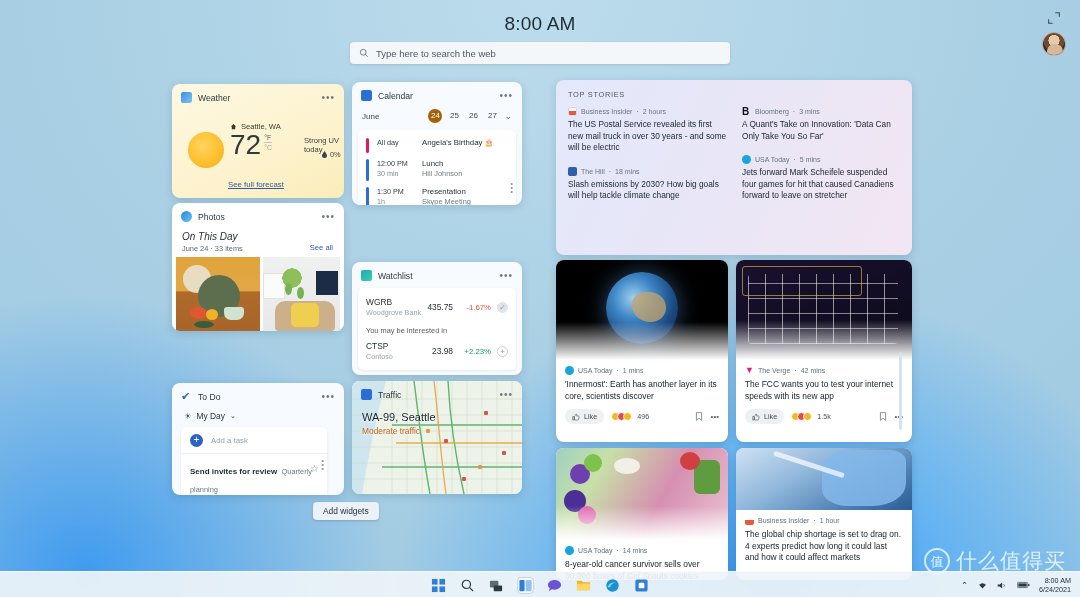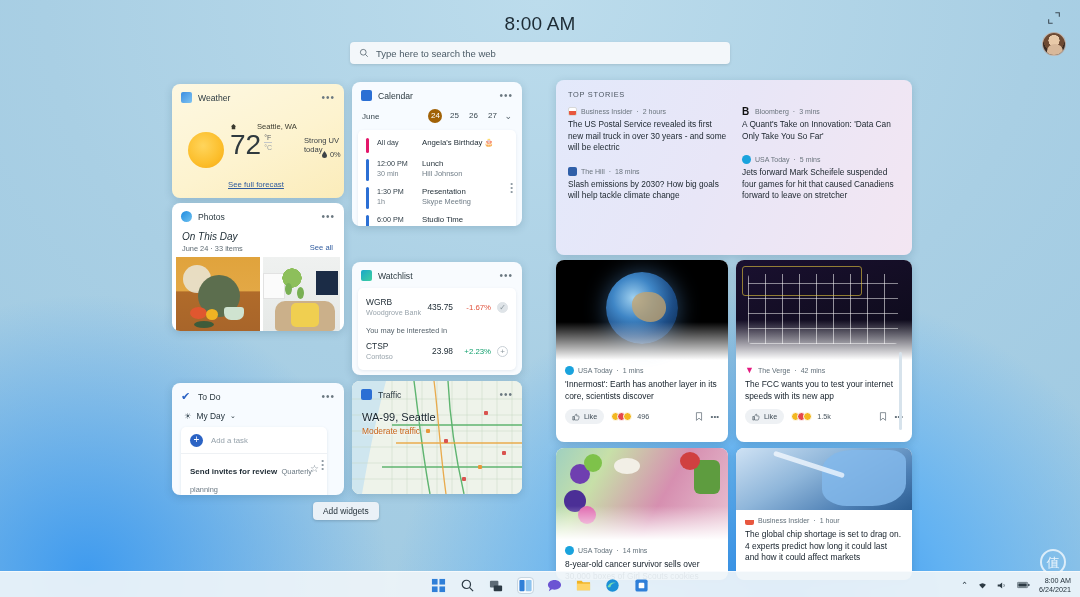--- a/index.html
+++ b/index.html
@@ -51,21 +51,21 @@
   .whead { display: flex; align-items: center; gap: 6px; padding: 8px 9px 0 9px; }
   .whead .t { font-size: 8.6px; color: #2b3940; }
   .dots { margin-left: auto; font-size: 10px; color: #6b7880; letter-spacing: 1px; line-height: 6px; cursor: pointer;}
   .ic { width: 11px; height: 11px; flex: 0 0 11px; border-radius: 2px; }
 
   
   #weather { left: 0; top: 4px; width: 172px; height: 114px;
     background: linear-gradient(155deg,#fdf8e2 0%, #fdf3cf 55%, #fbecba 100%); }
   .sun { position: absolute; left: 16px; top: 48px; width: 36px; height: 36px; border-radius: 50%;
     background: radial-gradient(circle at 42% 38%, #ffd55c 0%, #fcbe2b 60%, #f5a714 100%); }
-  .w-loc { position: absolute; left: 58px; top: 38px; font-size: 7.6px; color: #3a3a2f; display:flex; gap:20px; align-items:center;}
+  .w-loc { position: absolute; left: 58px; top: 38px; font-size: 7.6px; color: #3a3a2f; display:flex; gap:4px; align-items:center;}
   .w-temp { position: absolute; left: 58px; top: 46px; display: flex; align-items: flex-start; }
   .w-temp .n { font-size: 28px; color: #2f3a3f; line-height: 30px; font-weight: 300;}
   .w-temp .u { font-size: 7px; color: #5d6166; line-height: 9px; margin: 3px 0 0 3px; }
   .w-temp .u .b { color:#9aa0a4; border-top:1px solid #c4c7c9; display:block; }
   .w-uv { position: absolute; left: 132px; top: 52px; font-size: 7.6px; color: #3d4347; }
   .w-rain { position: absolute; left: 150px; top: 66px; font-size: 7.4px; color: #3d4347; display:flex; gap:3px; align-items:center;}
   .w-fore { position: absolute; left: 56px; top: 96px; font-size: 7.8px; color: #2f5b9e; text-decoration: underline; cursor:pointer;}
 
   
   #photos { left: 0; top: 123px; width: 172px; height: 128px; }
@@ -96,21 +96,21 @@
   .td-add { display:flex; align-items:center; gap:8px; padding:1px 9px 6px 9px; border-bottom:1px solid #eef1f4;}
   .td-add .plus { width:13px;height:13px;border-radius:50%;background:#2b63c4;color:#fff;font-size:10px;line-height:12px;text-align:center;}
   .td-add .lbl { font-size:7.8px; color:#96a2ab; }
   .td-item { padding:6px 9px 0 9px; position:relative;}
   .td-item .n { font-size:8px; color:#1d2a33; font-weight:bold; }
   .td-item .s { font-size:7.4px; color:#6c7a84; margin-top:2px;}
   .td-star { position:absolute; right:8px; top:9px; font-size:10px; color:#7d8a94;}
   .vdots { position:absolute; right:3px; top:50%; transform:translateY(-50%); font-size:8px; line-height:4px; color:#8d99a2;}
 
   
-  #calendar { left: 180px; top: 2px; width: 170px; height: 144px; background:#f7fbff;}
+  #calendar { left: 180px; top: 2px; width: 170px; height: 123px; background:#f7fbff;}
   .cal-row { display:flex; align-items:center; gap:5px; padding:8px 10px 0 10px; font-size:8px; color:#3a4850;}
   .cal-row .m { margin-right:auto; }
   .cal-row .d { width:14px; height:14px; line-height:14px; text-align:center; border-radius:50%; }
   .cal-row .d.sel { background:#a16207; color:#fff; }
   .cal-body { margin:7px 0 0 0; background:#fff; border-radius:5px; margin:7px 6px 0 6px; position:relative; padding:4px 0 6px 0; box-shadow:0 1px 3px rgba(30,70,110,.1);}
   .ev { display:flex; gap:8px; padding:4px 10px 2px 8px; align-items:flex-start;}
   .ev .bar { width:3px; border-radius:2px; flex:0 0 3px; }
   .ev .time { width:37px; flex:0 0 37px; }
   .ev .time .a { font-size:7.2px; color:#33404a; display:block;}
   .ev .time .b { font-size:7.2px; color:#7b8790; display:block; margin-top:1px;}
@@ -608,20 +608,21 @@
     </div>
   </div>
 
   <div class="scroll"></div>
 </div>
 
 <div class="addw">Add widgets</div>
 
 <div class="wm">
   <span class="ring">值</span>
+  <span class="zh">什么值得买</span>
 </div>
 
 <div class="taskbar">
   <div class="tb-center">
     <svg class="tb-ic" viewBox="0 0 16 16">
       <rect x="1" y="1" width="6" height="6" fill="#2f7fd8"></rect>
         <rect x="9" y="1" width="6" height="6" fill="#2f7fd8"></rect>
       <rect x="1" y="9" width="6" height="6" fill="#2f7fd8"></rect>
         <rect x="9" y="9" width="6" height="6" fill="#2f7fd8"></rect>
       </svg>

